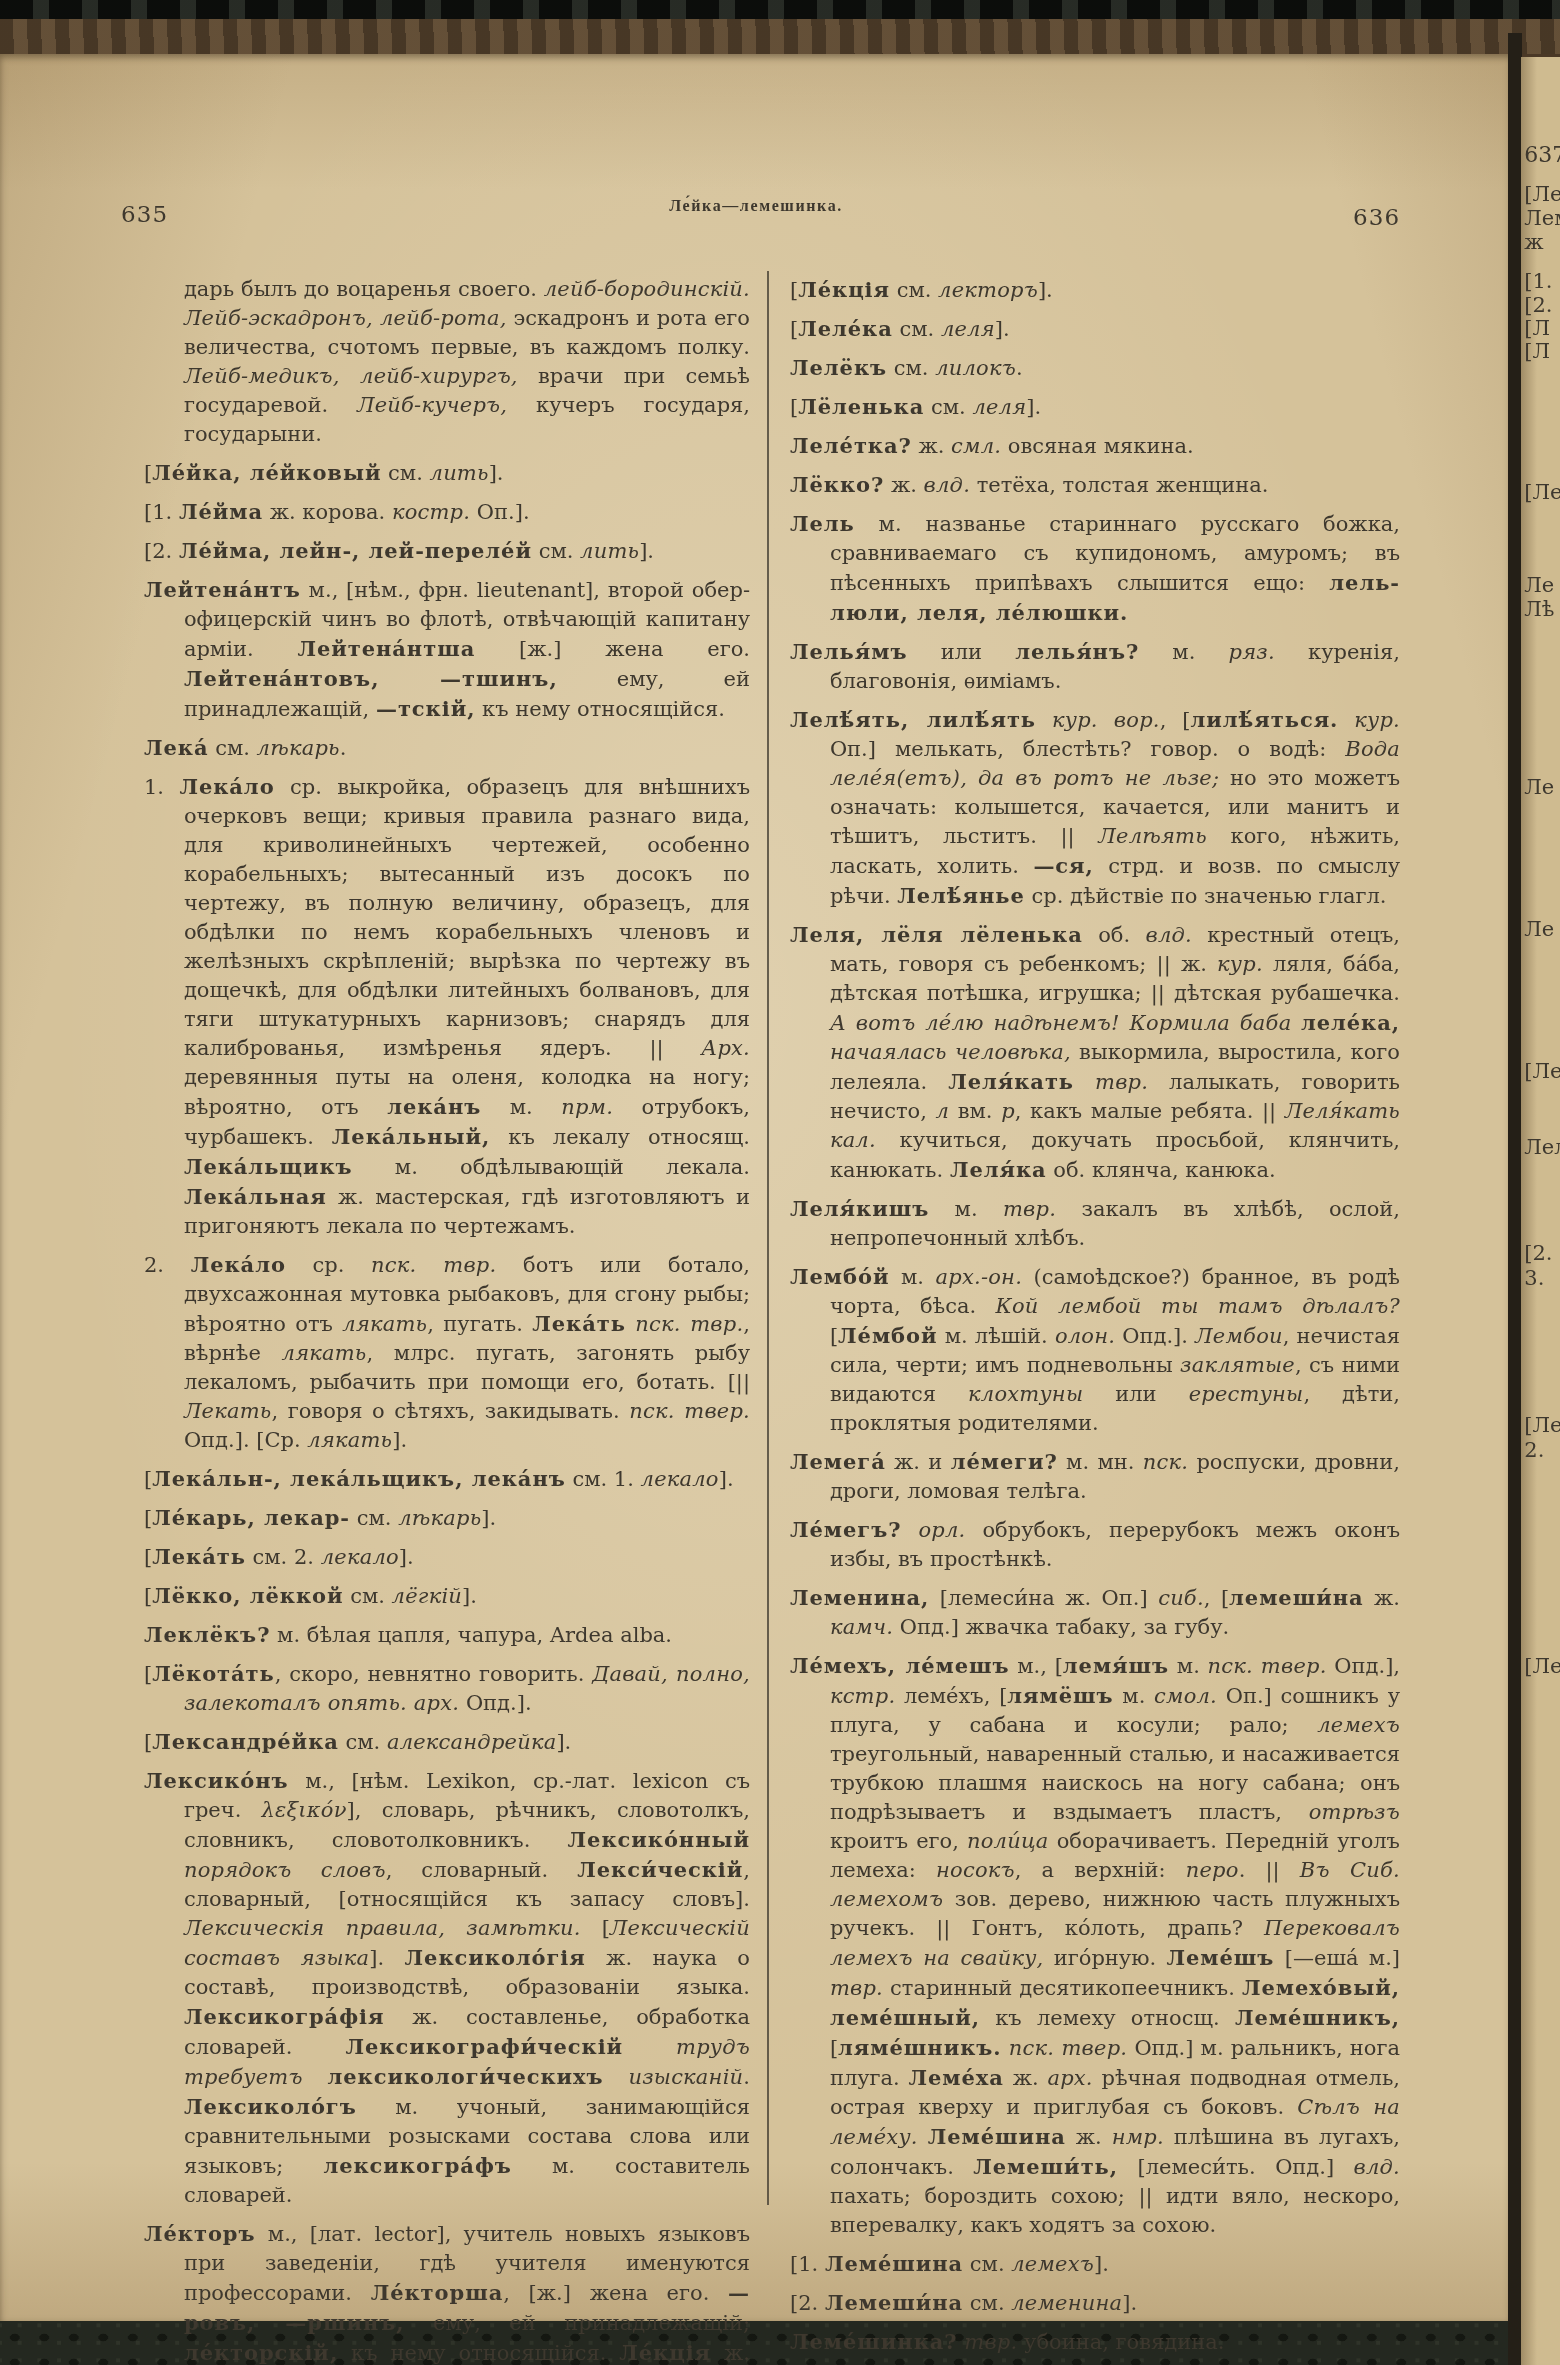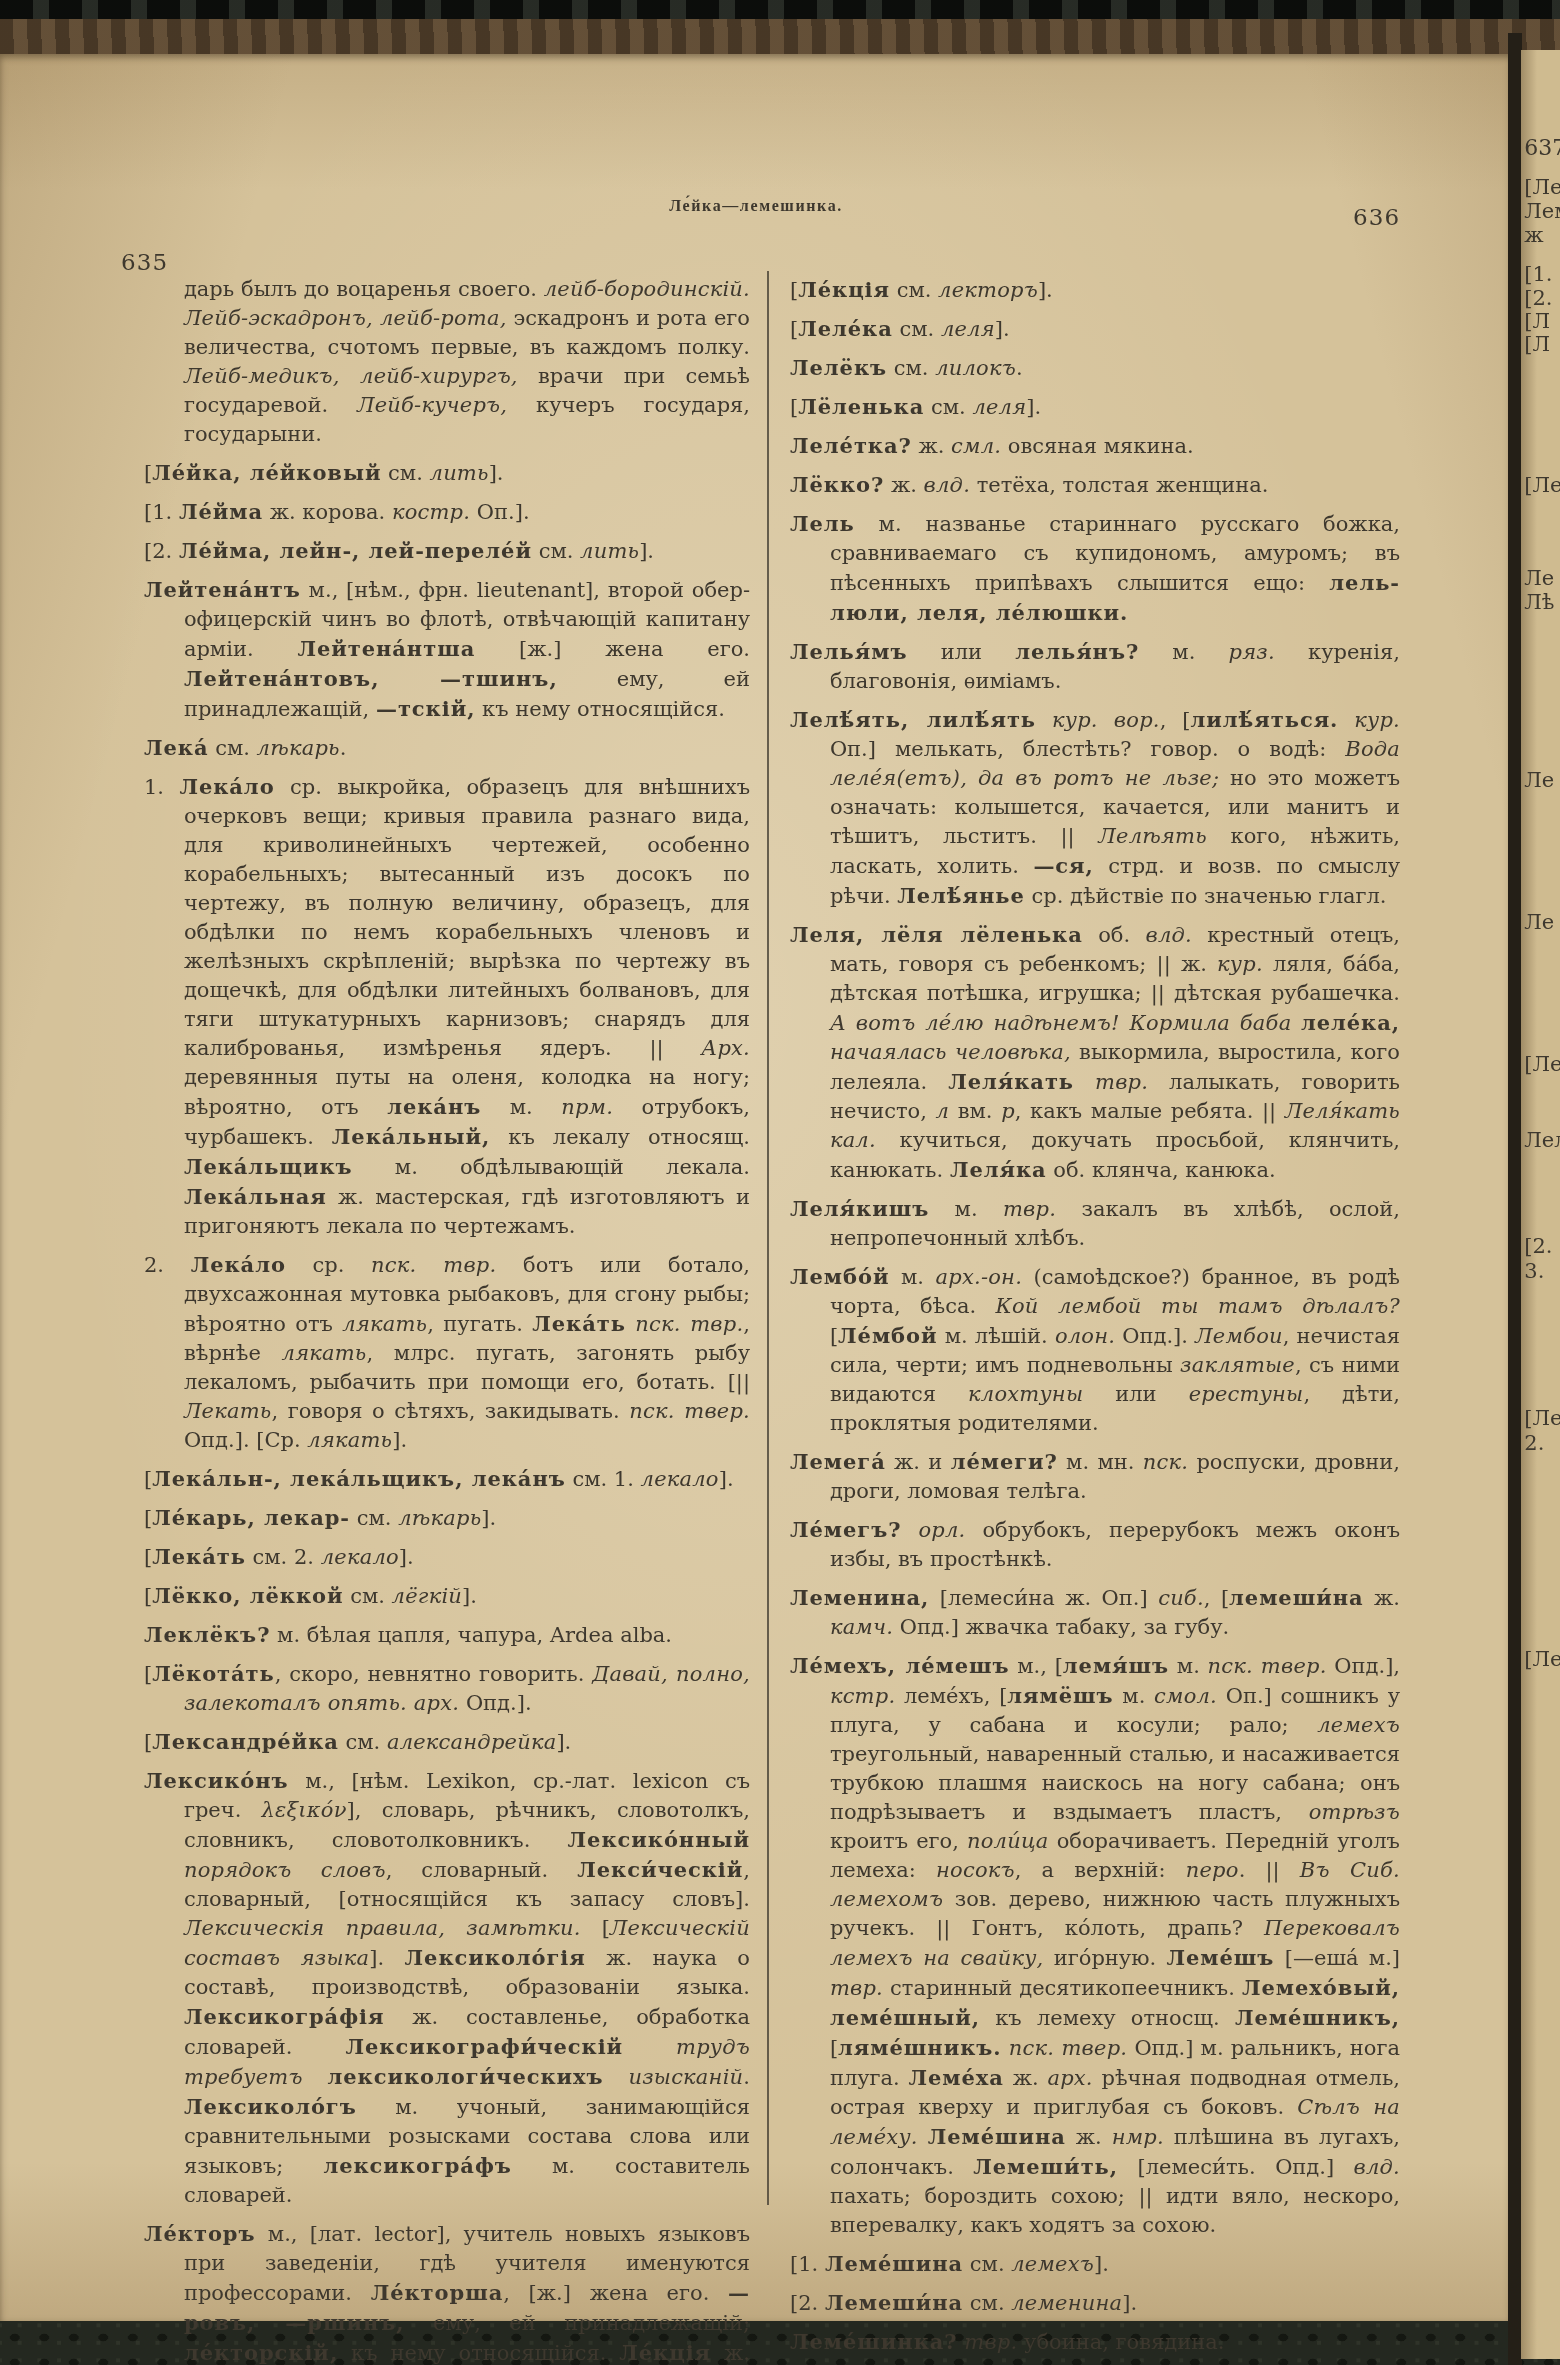--- a/index.html
+++ b/index.html
@@ -33,30 +33,30 @@
       linear-gradient(180deg, rgba(150,120,75,.25) 0%, rgba(0,0,0,0) 6%, rgba(0,0,0,0) 93%, rgba(140,110,66,.3) 100%),
       radial-gradient(ellipse at 48% 42%, rgba(255,250,235,.25) 0%, rgba(0,0,0,0) 60%);
     box-shadow:inset 0 3.3px 7.6px rgba(60,45,25,.5);
     color:var(--ink,#3e382e);
   }
   .page-gap{
     position:absolute;left:1508px;top:33px;width:14px;height:2333px;
     background:#241f17;
   }
   .next-page-edge{
-    position:absolute;left:1521px;top:50px;width:40px;height:2309px;
+    position:absolute;left:1521px;top:57px;width:40px;height:2309px;
     background:var(--paper2,#cfbb90);
     background-image:linear-gradient(90deg, rgba(90,70,40,.4) 0%, rgba(0,0,0,0) 40%);
     overflow:hidden;color:var(--ink,#3e382e);
   }
   .edge-frag{position:absolute;left:3.3px;font-size:21px;line-height:1;white-space:nowrap;}
   .edge-frag.num{font-size:22px;}
   .header-row{position:absolute;left:0;top:143px;width:1511px;height:33px;}
   .page-num{position:absolute;font-size:23px;letter-spacing:1.1px;}
-  .page-num.left{left:121px;top:4.4px;margin-top:48px;}
+  .page-num.left{left:121px;top:4.4px;}
   .page-num.right{left:1353px;top:6.6px;}
   .running-head{
     position:absolute;left:756px;top:0;transform:translateX(-50%);
     font-size:16px;font-weight:bold;letter-spacing:1.6px;white-space:nowrap;font-family:Liberation Serif, serif;
   }
   .column{position:absolute;top:212px;font-size:21px;line-height:29px;text-align:justify;}
   .column.left{left:135px;width:624px;}
   .column.right{left:781px;width:628px;}
   .column-divider{
     position:absolute;left:767px;top:217px;width:1.6px;height:1934px;

